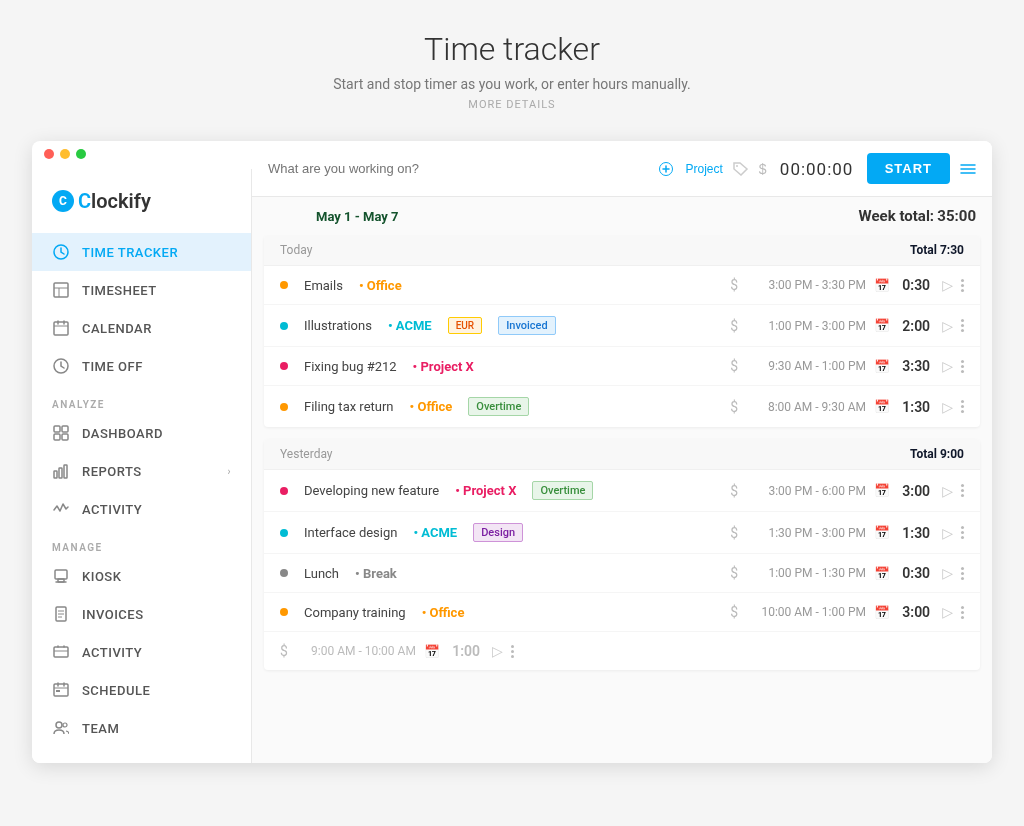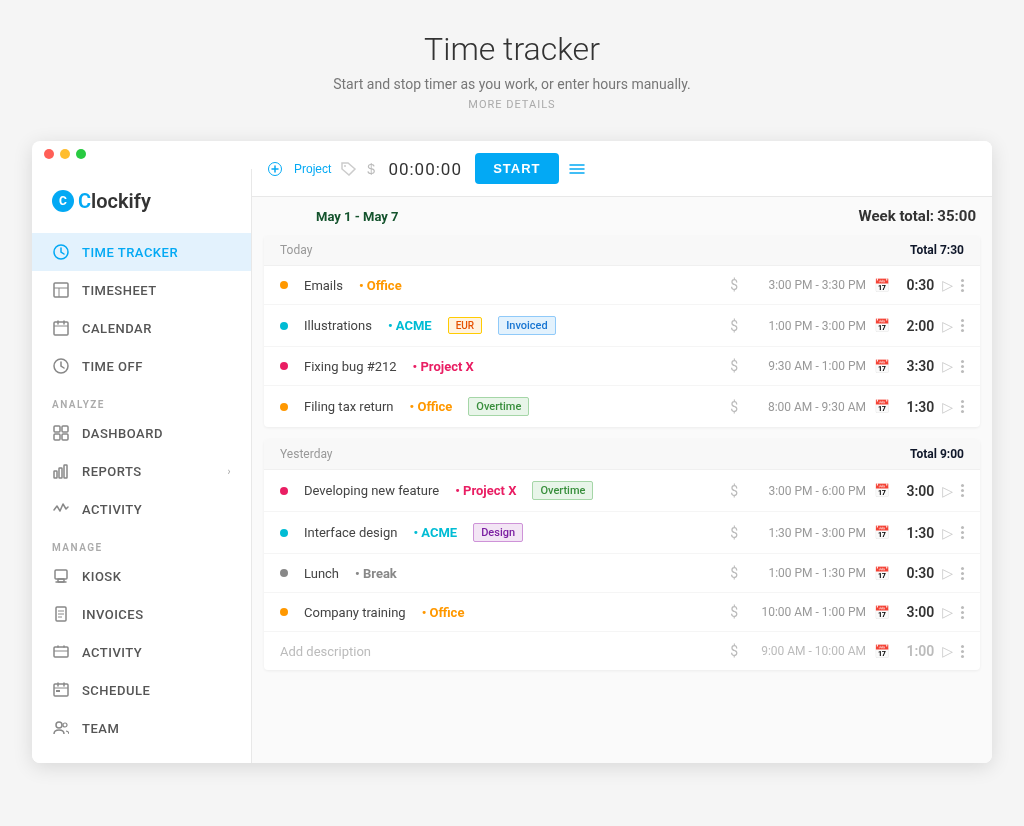--- a/index.html
+++ b/index.html
@@ -246,21 +246,21 @@
       font-size: 11px;
       font-weight: 500;
     }
     .badge-invoiced { background: #e3f2fd; color: #1976d2; border: 1px solid #90caf9; }
     .badge-overtime { background: #e8f5e9; color: #388e3c; border: 1px solid #a5d6a7; }
     .badge-design { background: #f3e5f5; color: #7b1fa2; border: 1px solid #ce93d8; }
     .badge-eur { background: #fff3e0; color: #e65100; border: 1px solid #ffcc02; font-size: 10px; }
     .entry-dollar { color: #bbb; font-size: 14px; }
     .entry-time-range { color: #999; font-size: 12px; min-width: 120px; text-align: right; }
     .entry-calendar-icon { color: #ccc; font-size: 13px; }
-    .entry-duration { font-weight: 600; color: #333; font-size: 14px; min-width: 36px; text-align: right; }
+    .entry-duration { font-weight: 600; color: #333; font-size: 14px; min-width: 36px; text-align: center; }
     .entry-play-btn { color: #ccc; font-size: 14px; cursor: pointer; }
     .dot-menu { display: flex; flex-direction: column; gap: 2px; }
     .dot-menu span { width: 3px; height: 3px; border-radius: 50%; background: #bbb; }
     .entry-row.add-desc .entry-desc { color: #bbb; }
     svg { display: block; }
   </style>
 </head>
 <body>
 
 <div class="page-header">
@@ -422,20 +422,21 @@
           </svg>
         </span>
         <span>TEAM</span>
       </div>
     </div>
   </div>
 
   <div class="main-content">
 
     <div class="timer-bar">
+      <input class="timer-input" type="text" placeholder="What are you working on?" style="">
       <button class="timer-project-btn">
         <svg width="14" height="14" viewBox="0 0 14 14" fill="none">
           <circle cx="7" cy="7" r="6.5" stroke="#03a9f4" stroke-width="1"></circle>
           <line x1="7" y1="4" x2="7" y2="10" stroke="#03a9f4" stroke-width="1.5" stroke-linecap="round"></line>
           <line x1="4" y1="7" x2="10" y2="7" stroke="#03a9f4" stroke-width="1.5" stroke-linecap="round"></line>
         </svg>
         <span>Project</span>
       </button>
       <button class="timer-tag-btn">
         <svg width="16" height="14" viewBox="0 0 16 14" fill="none">
@@ -624,23 +625,20 @@
           <span class="entry-duration">3:00</span>
           <span class="entry-play-btn">▷</span>
           <div class="dot-menu">
               <span></span>
               <span></span>
               <span></span>
             </div>
         </div>
 
         <div class="entry-row add-desc">
-          <div class="entry-desc">
-            <span style="color:#bbb">Add description</span>
-          </div>
           <span class="entry-dollar" style="color:#bbb">$</span>
           <span class="entry-time-range" style="color:#bbb">9:00 AM - 10:00 AM</span>
           <span class="entry-calendar-icon">📅</span>
           <span class="entry-duration" style="color:#bbb">1:00</span>
           <span class="entry-play-btn">▷</span>
           <div class="dot-menu">
               <span></span>
               <span></span>
               <span></span>
             </div>

